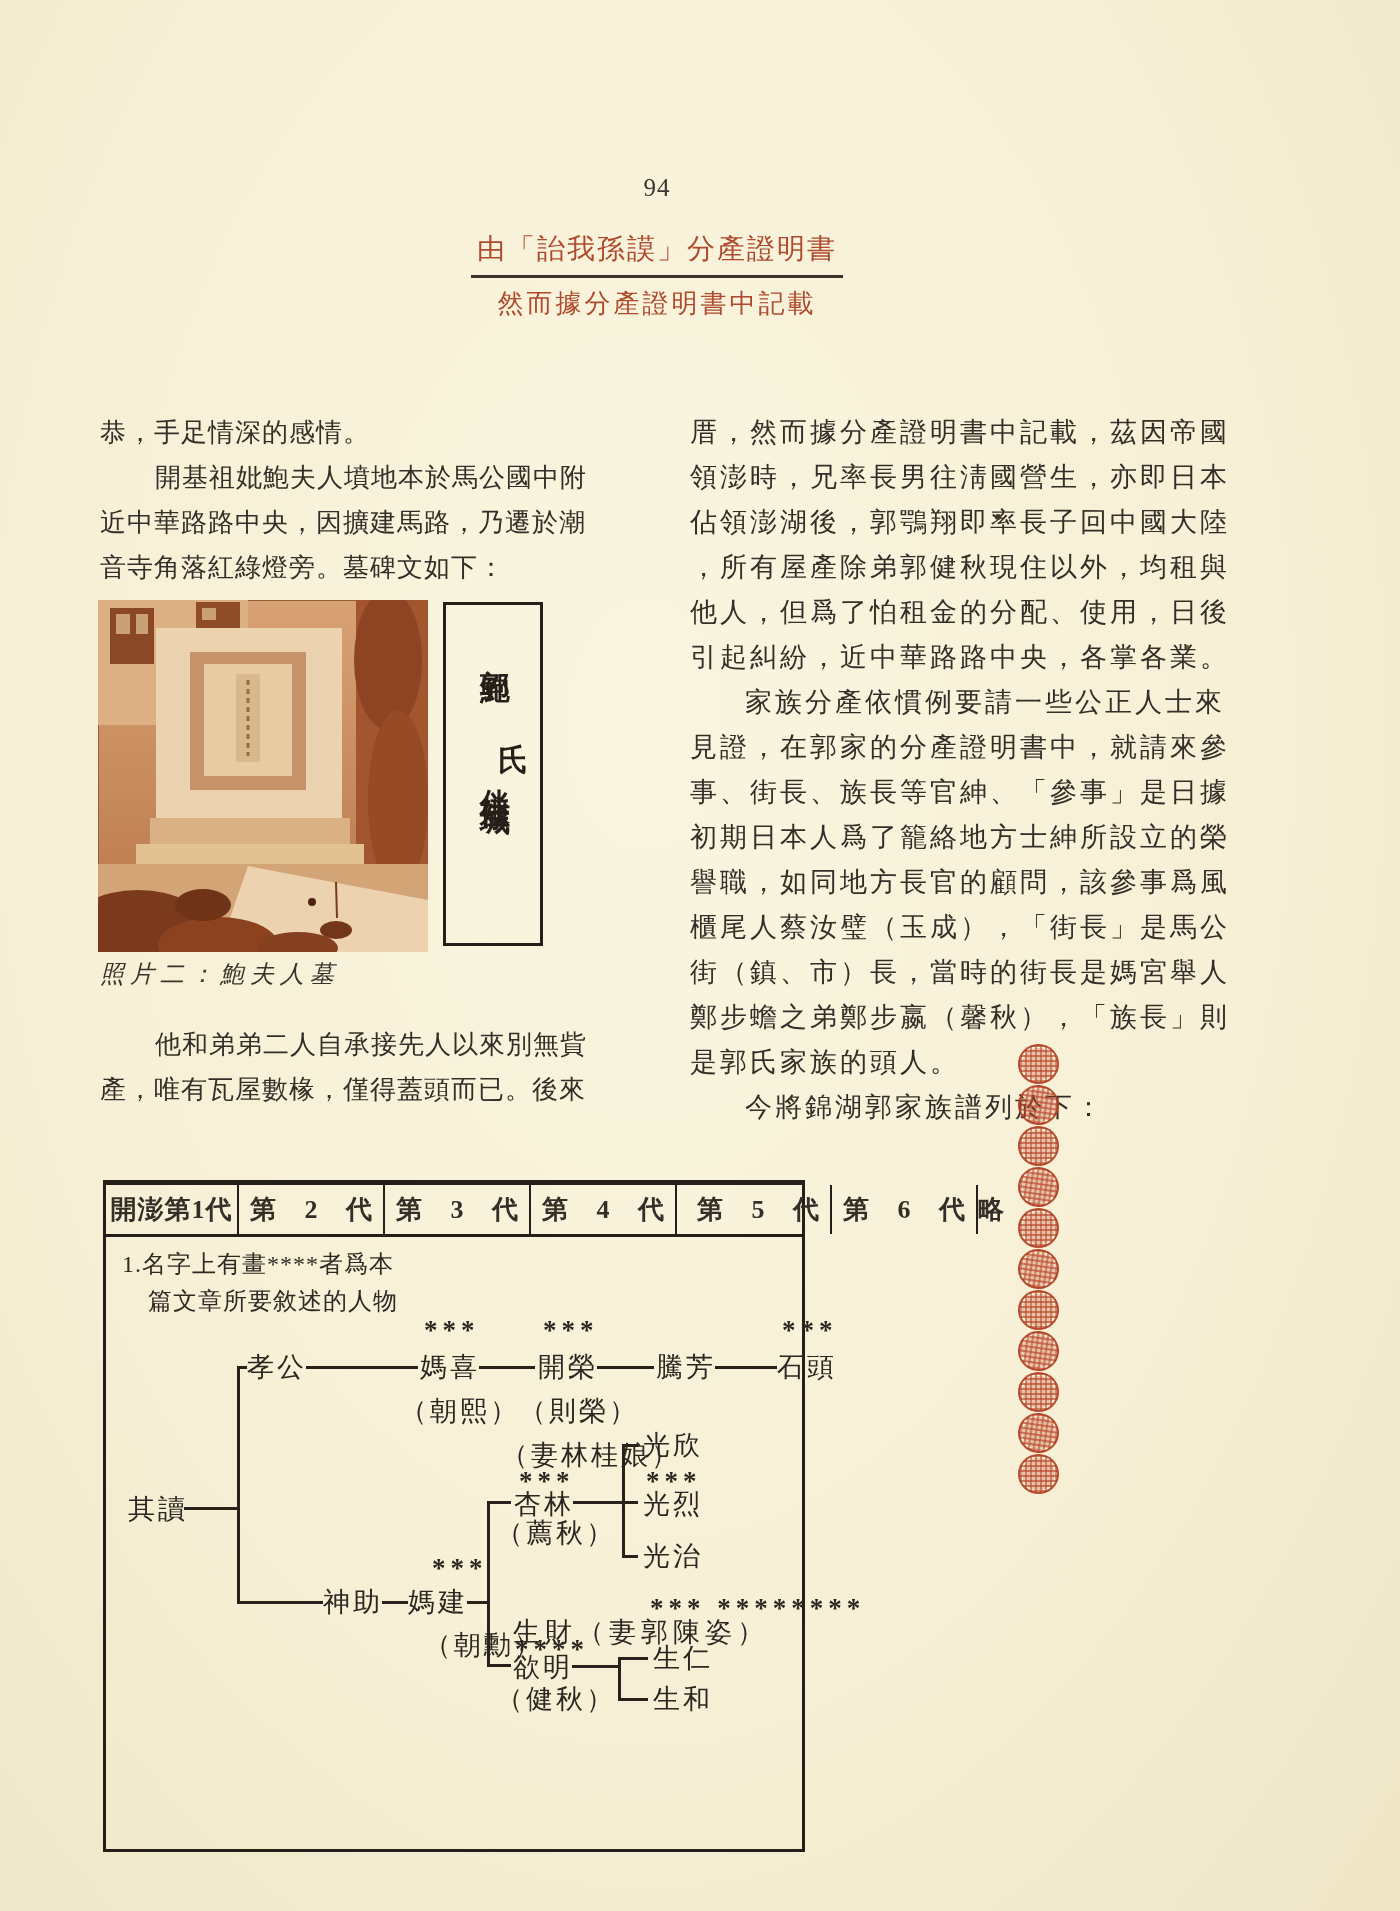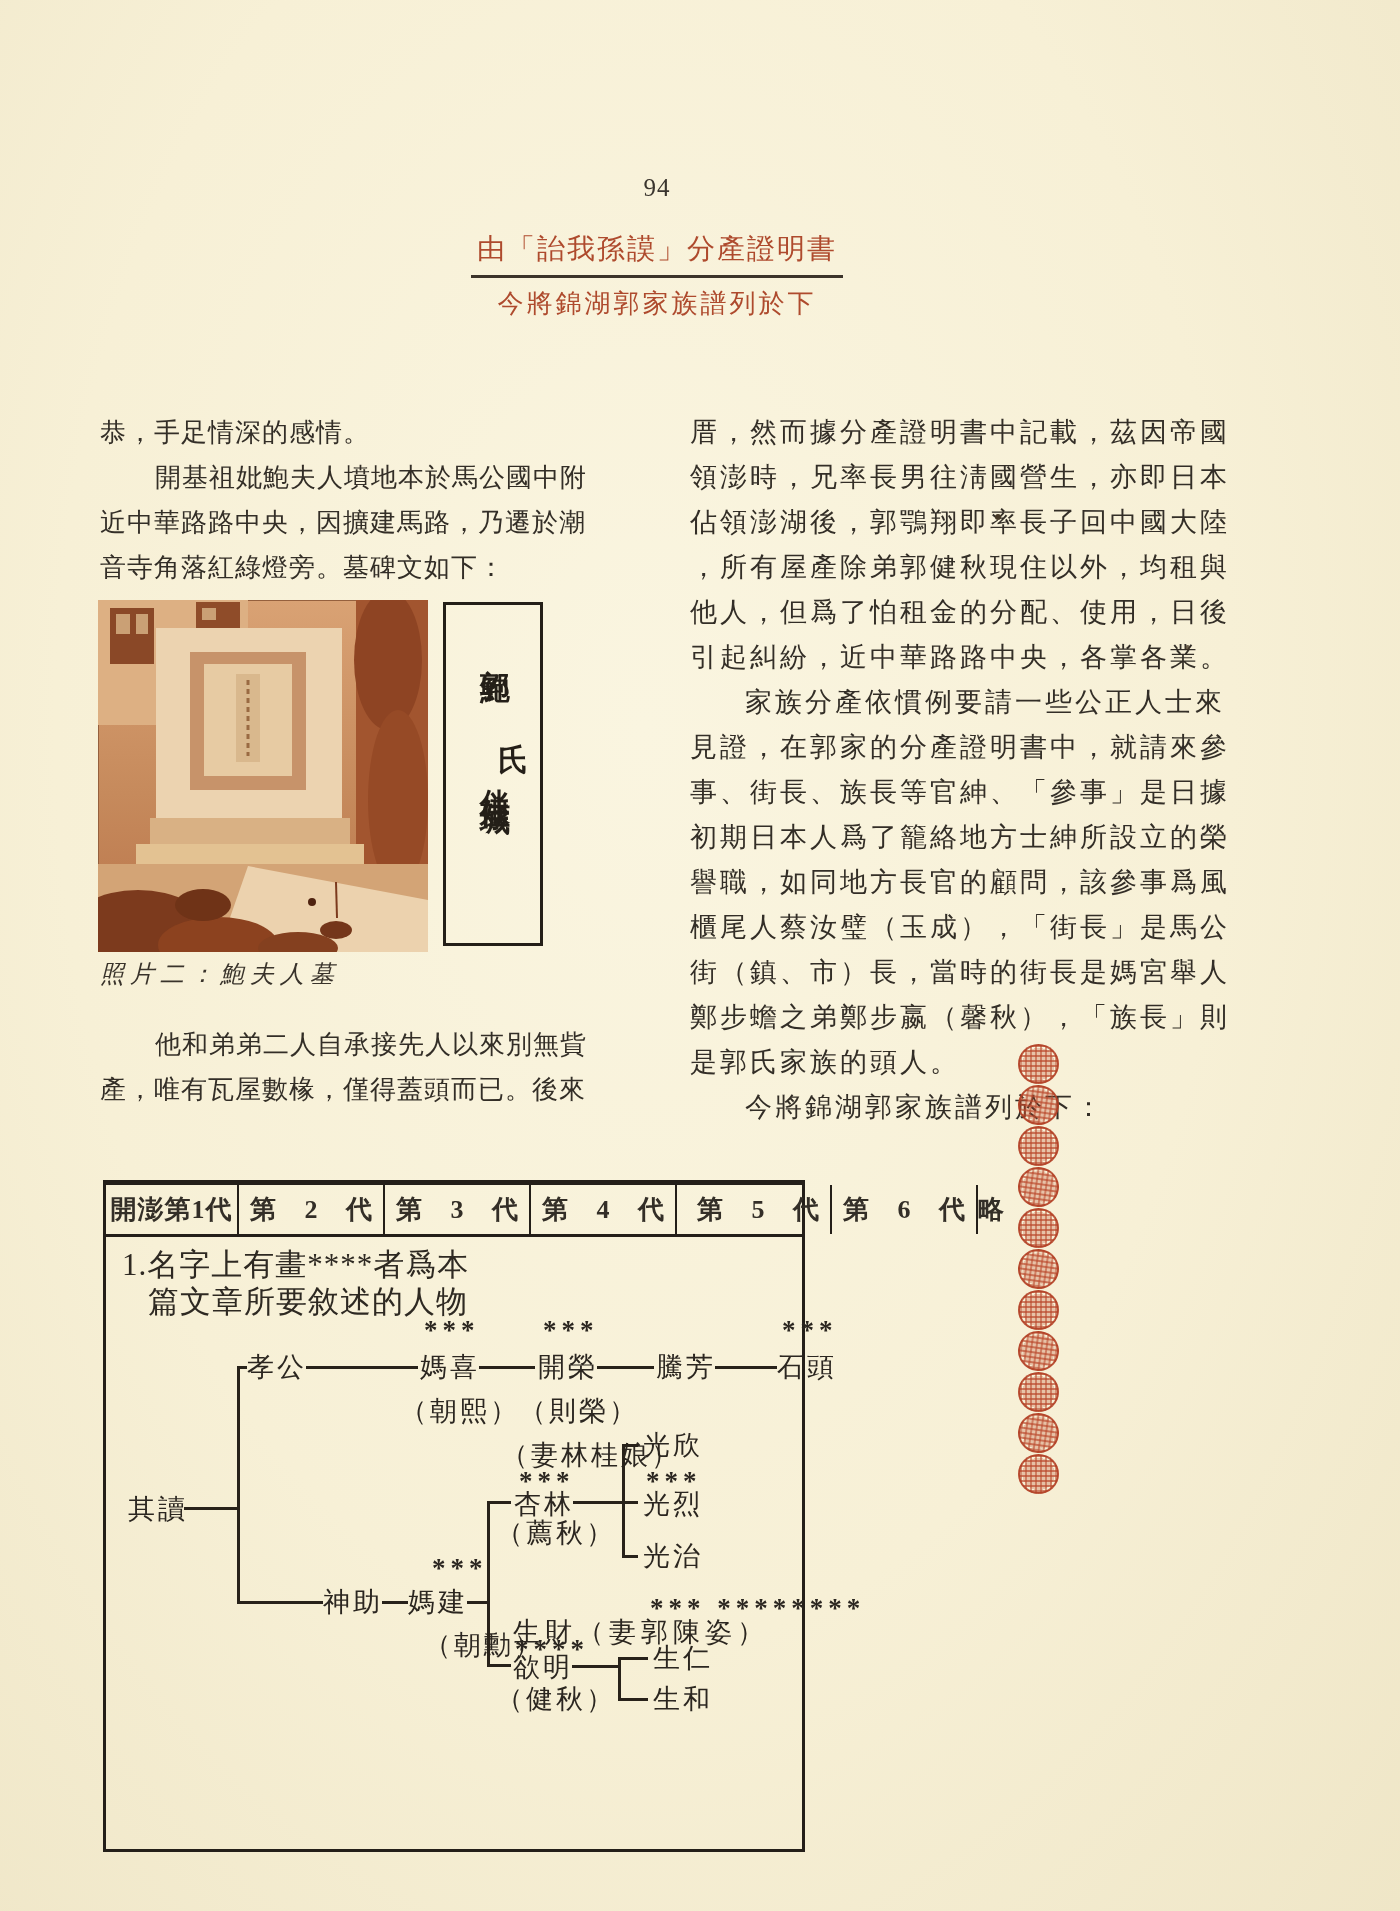--- a/index.html
+++ b/index.html
@@ -20,21 +20,21 @@
   .caption{position:absolute;font-size:24px;font-style:italic;letter-spacing:6px;white-space:nowrap;color:#39332b;}
   .photo{position:absolute;left:98px;top:600px;width:330px;height:352px;}
   .tombbox{position:absolute;left:443px;top:602px;width:100px;height:344px;border:3px solid #241f18;box-sizing:border-box;}
   .vtext{position:absolute;writing-mode:vertical-rl;text-orientation:upright;font-size:30px;font-weight:600;letter-spacing:5px;color:#241f18;white-space:nowrap;}
   .gtable{position:absolute;left:103px;top:1180px;width:702px;height:672px;border:3px solid #241f19;border-top-width:5px;box-sizing:border-box;}
   .ghead{display:flex;height:49px;border-bottom:3px solid #241f19;}
   .gh-cell{box-sizing:border-box;border-right:2px solid #241f19;display:flex;align-items:center;justify-content:center;font-weight:700;font-size:26px;white-space:nowrap;}
   .gh-wide{letter-spacing:11px;padding-left:11px;}
   .gh-first{letter-spacing:1px;}
   .gh-cell:last-child{border-right:none;}
-  .gnote{position:absolute;font-size:31px;line-height:37px;letter-spacing:1px;white-space:nowrap;color:#2e2922;text-align:center;}
+  .gnote{position:absolute;font-size:24px;line-height:37px;letter-spacing:1px;white-space:nowrap;color:#2e2922;text-align:center;}
   .tn{position:absolute;font-size:27px;line-height:29px;letter-spacing:3px;white-space:nowrap;color:#2b2620;}
   .mk{position:absolute;font-size:27px;line-height:18px;letter-spacing:5px;font-weight:700;white-space:nowrap;color:#2b2620;}
   .hl{position:absolute;height:3px;background:#28221a;}
   .vl{position:absolute;width:3px;background:#28221a;}
   .seals{position:absolute;left:1018px;top:1044px;width:46px;display:flex;flex-direction:column;}
   .seal{
     width:41px;height:40px;margin-bottom:1px;border-radius:50%;
     border:2px solid rgba(177,62,35,.85);box-sizing:border-box;
     background:
       radial-gradient(circle at 50% 50%, rgba(190,75,45,.28) 0 62%, rgba(190,75,45,0) 63%),
@@ -46,21 +46,21 @@
 </style>
 </head>
 <body>
 
 <div class="page">
 
   <div class="hdr pageno">94</div>
   <div class="hdr titlewrap">
     <span class="title">由「詒我孫謨」分產證明書</span>
   </div>
-  <div class="hdr subtitle">今將錦湖郭家族譜列於下</div>
+  <div class="hdr subtitle">然而據分產證明書中記載</div>
 
   <div class="col" style="left:100px;top:410px;">
     <div class="tline">恭，手足情深的感情。</div>
     <div class="tline indent">開基祖妣鮑夫人墳地本於馬公國中附</div>
     <div class="tline">近中華路路中央，因擴建馬路，乃遷於潮</div>
     <div class="tline">音寺角落紅綠燈旁。墓碑文如下：</div>
   </div>
 
   <svg class="photo" viewBox="0 0 330 352" xmlns="http://www.w3.org/2000/svg">
     <defs>

